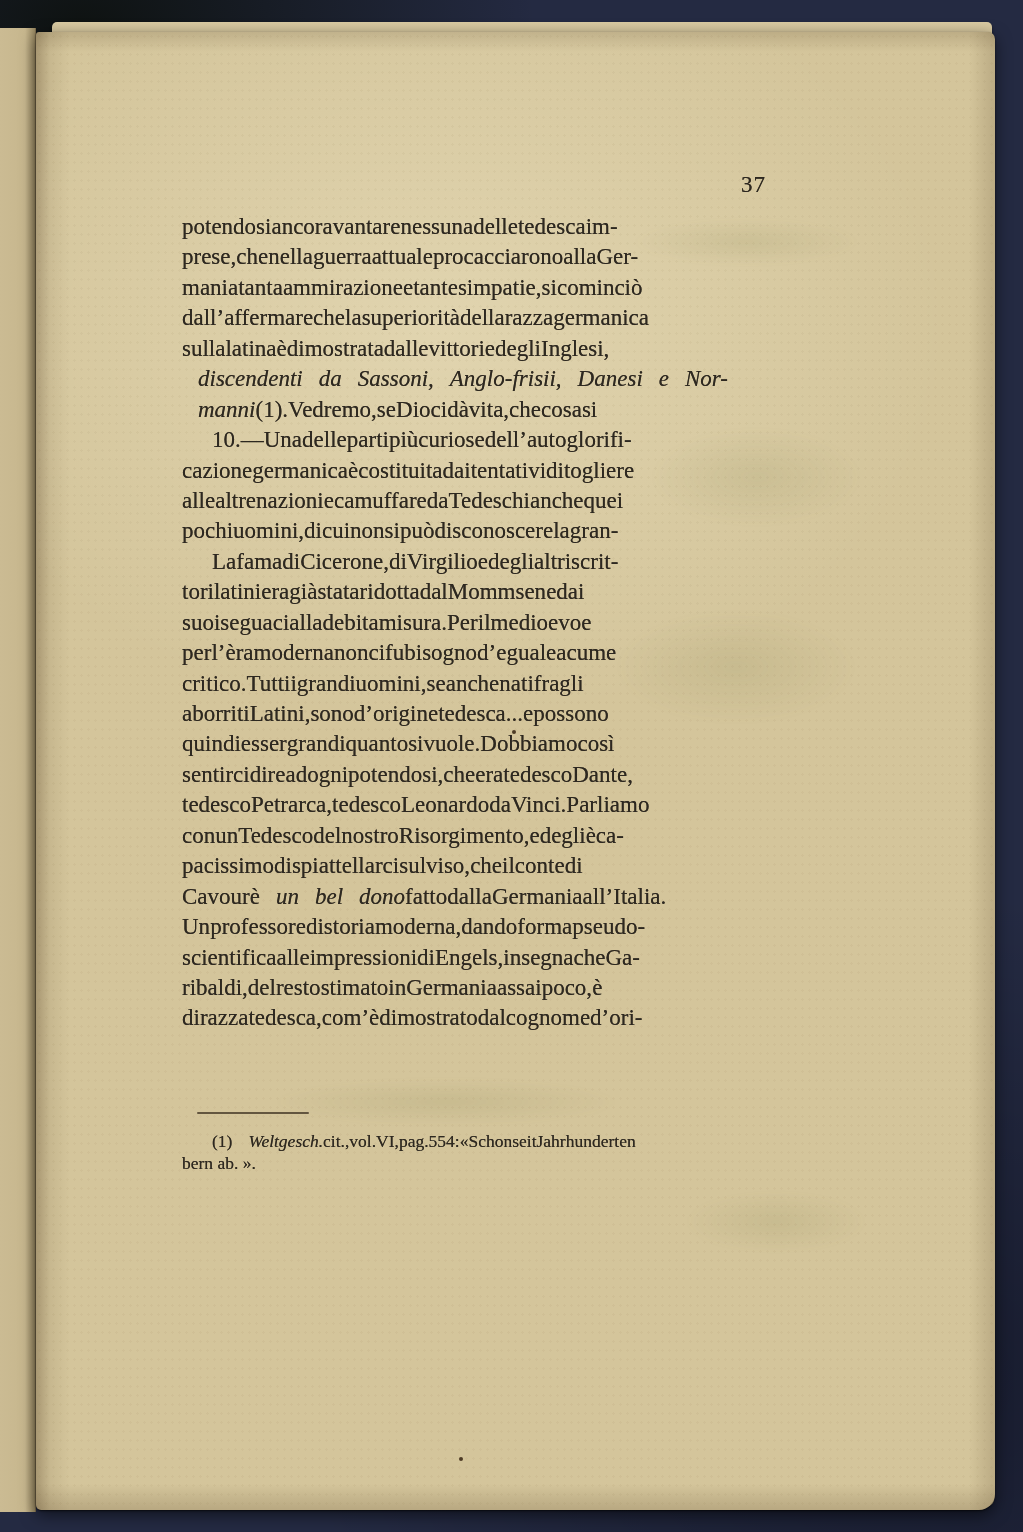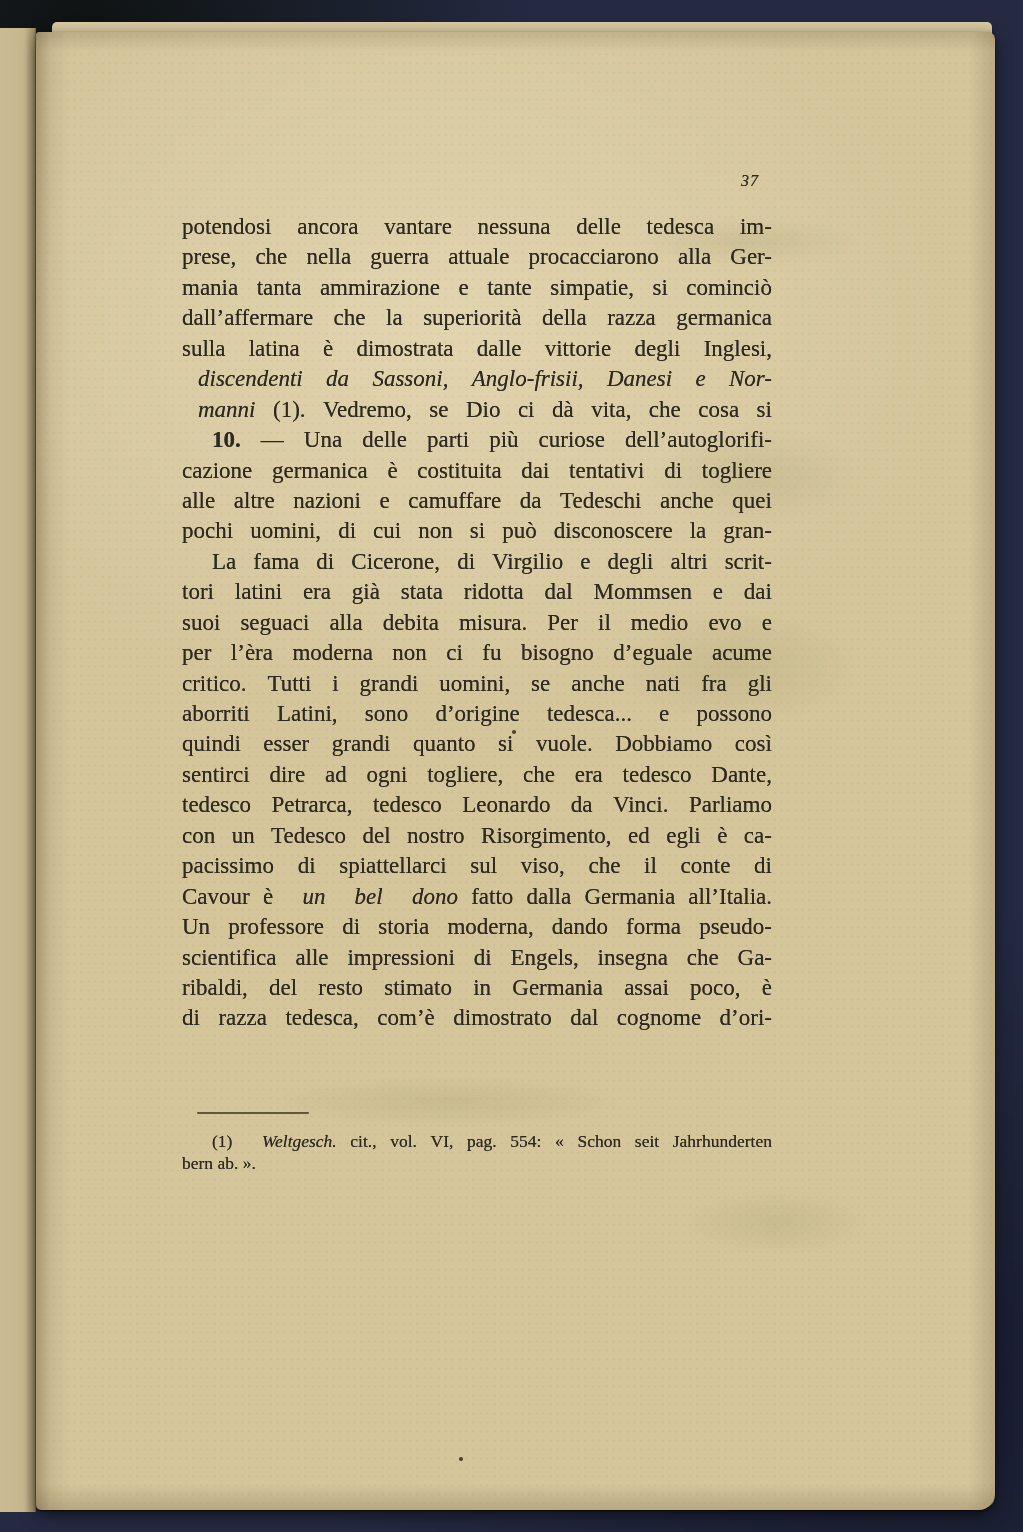--- a/index.html
+++ b/index.html
@@ -32,30 +32,30 @@
       linear-gradient(to bottom, rgba(86,66,38,0.18) 0px, transparent 20px),
       linear-gradient(to top, rgba(86,66,38,0.22) 0px, transparent 26px),
       var(--paper,#d4c59b);
     background-size:7px 9px,auto,auto,auto,auto,auto,auto;}
   .ghost{position:absolute;border-radius:50%;
     background:radial-gradient(closest-side, rgba(112,116,62,0.12), transparent 75%);
     filter:blur(3px);pointer-events:none;}
   .speck{position:absolute;background:#4d3c26;border-radius:50%;}
   
   .ink{color:var(--ink,#2d2820);text-shadow:0 0 .6px rgba(45,38,28,.75);}
-  .pagenum{position:absolute;left:741px;top:172px;font-size:16px;letter-spacing:1px;font-style:italic;}
+  .pagenum{position:absolute;left:741px;top:172px;font-size:23px;letter-spacing:1px;}
   .maintext{position:absolute;left:182px;top:212px;width:590px;font-size:23px;}
   .maintext .line{height:30.45px;line-height:30.45px;}
   .ftn{position:absolute;left:182px;top:1131px;width:590px;font-size:17.5px;}
   .ftn .line{height:21.8px;line-height:21.8px;}
-  .line.just{display:flex;justify-content:space-between;}
+  .line.just{display:flex;justify-content:flex-start;}
   .line.ind{padding-left:30px;}
   .line span{white-space:pre;}
   .it{font-style:italic;margin-left:16px;}
-  .bd{font-weight:700;}
+  .bd{font-weight:400;}
   .rule{position:absolute;left:197px;top:1112px;width:112px;height:2px;
     background:rgba(70,58,40,.8);border-radius:1px;}
 </style>
 </head>
 <body style="--bg: #242a42; --paper: #d4c59b; --ink: #2d2820;">
 
 <div class="sheet-top"></div>
 <div class="sheet-br"></div>
 <div class="adjacent"></div>
 
@@ -263,21 +263,21 @@
       <span>si</span>
       <span>vuole.</span>
       <span>Dobbiamo</span>
       <span>così</span>
     </div>
     <div class="line just">
       <span>sentirci</span>
       <span>dire</span>
       <span>ad</span>
       <span>ogni</span>
-      <span>togliere,</span>
+      <span>potendosi,</span>
       <span>che</span>
       <span>era</span>
       <span>tedesco</span>
       <span>Dante,</span>
     </div>
     <div class="line just">
       <span>tedesco</span>
       <span>Petrarca,</span>
       <span>tedesco</span>
       <span>Leonardo</span>

